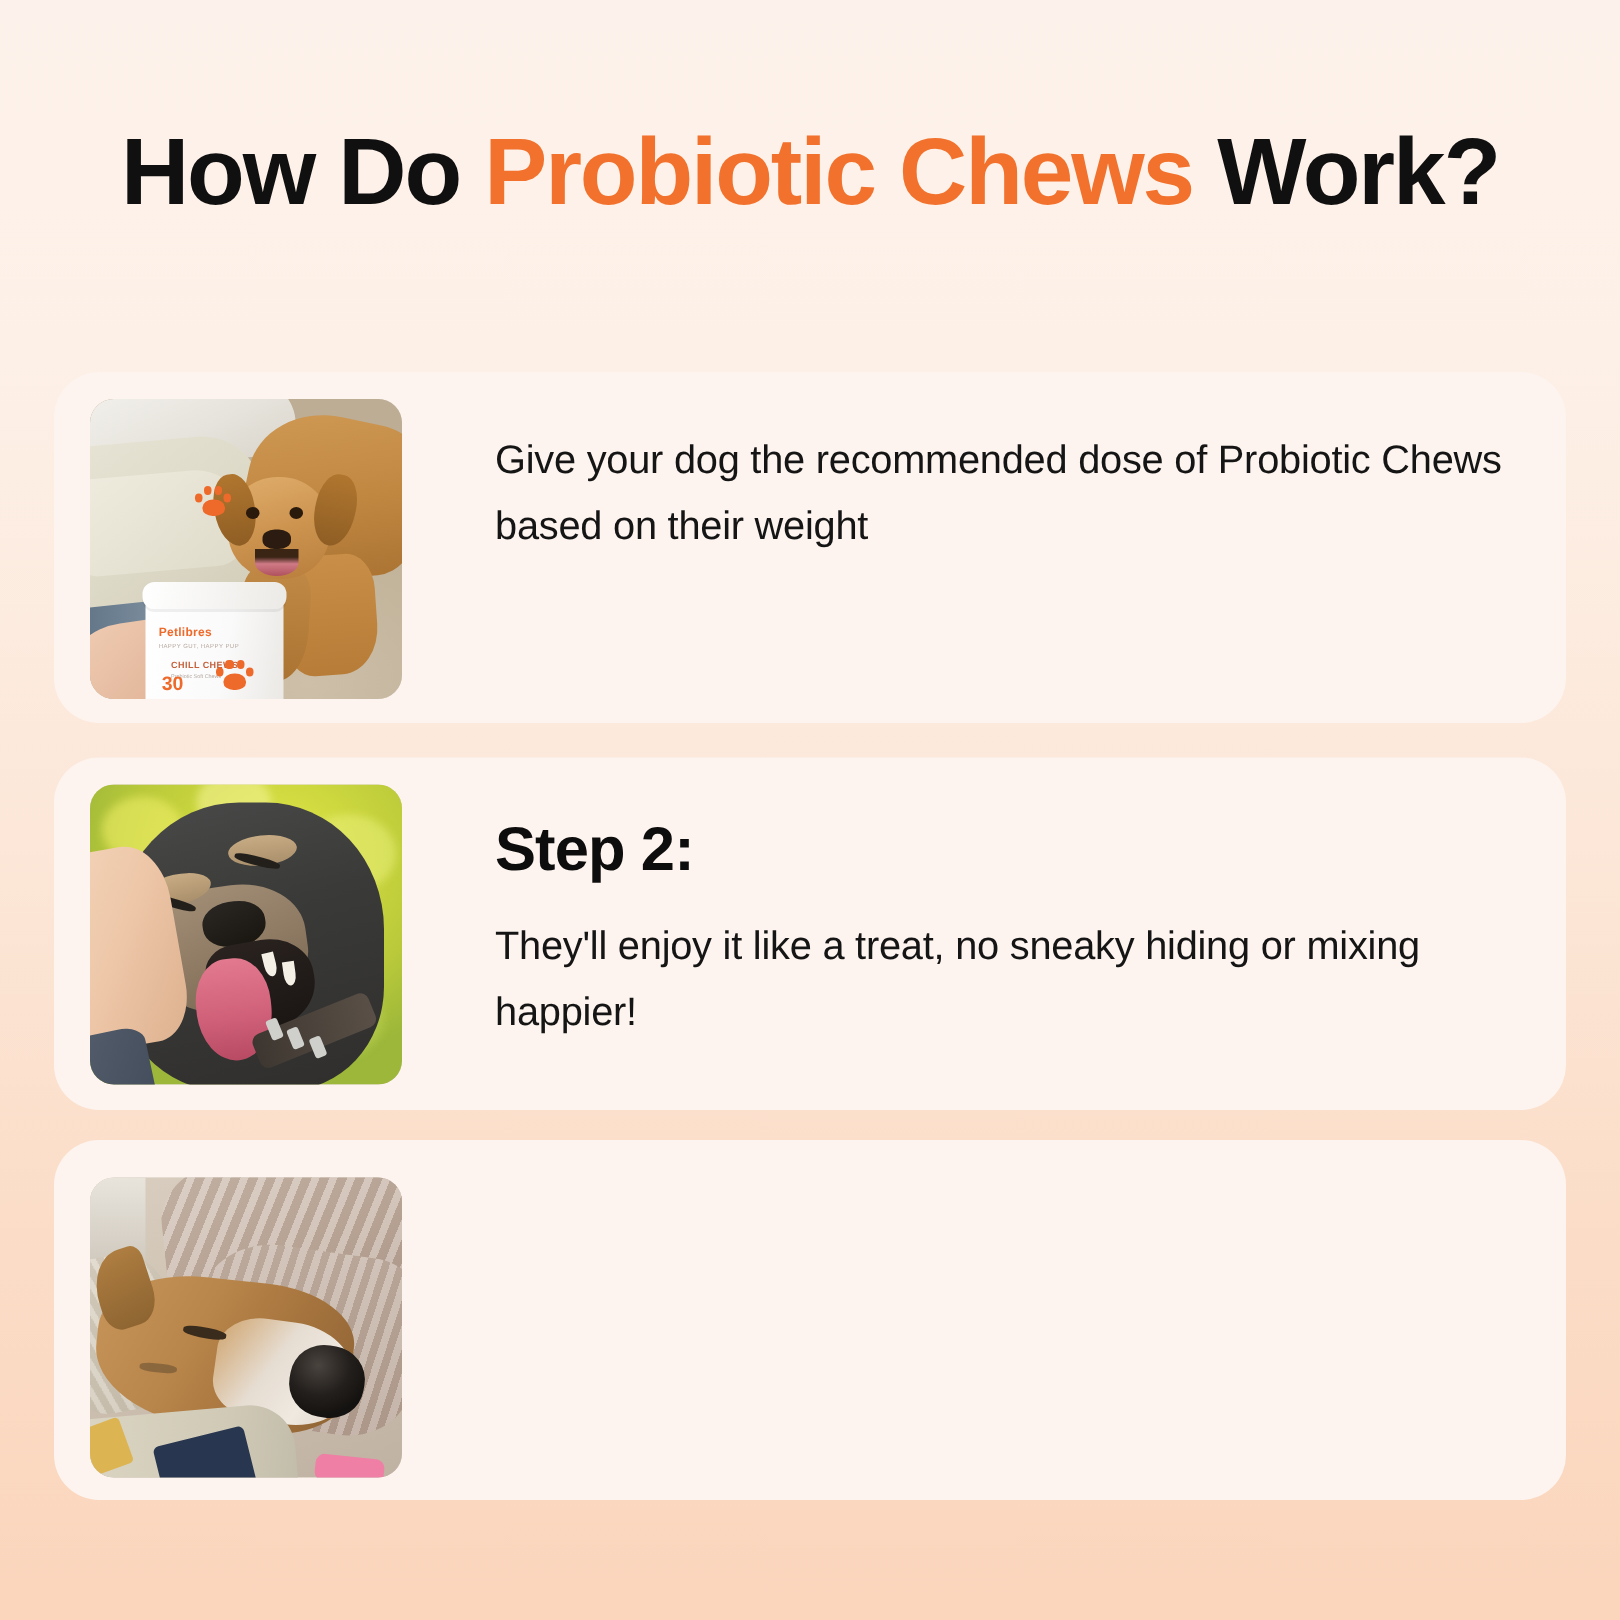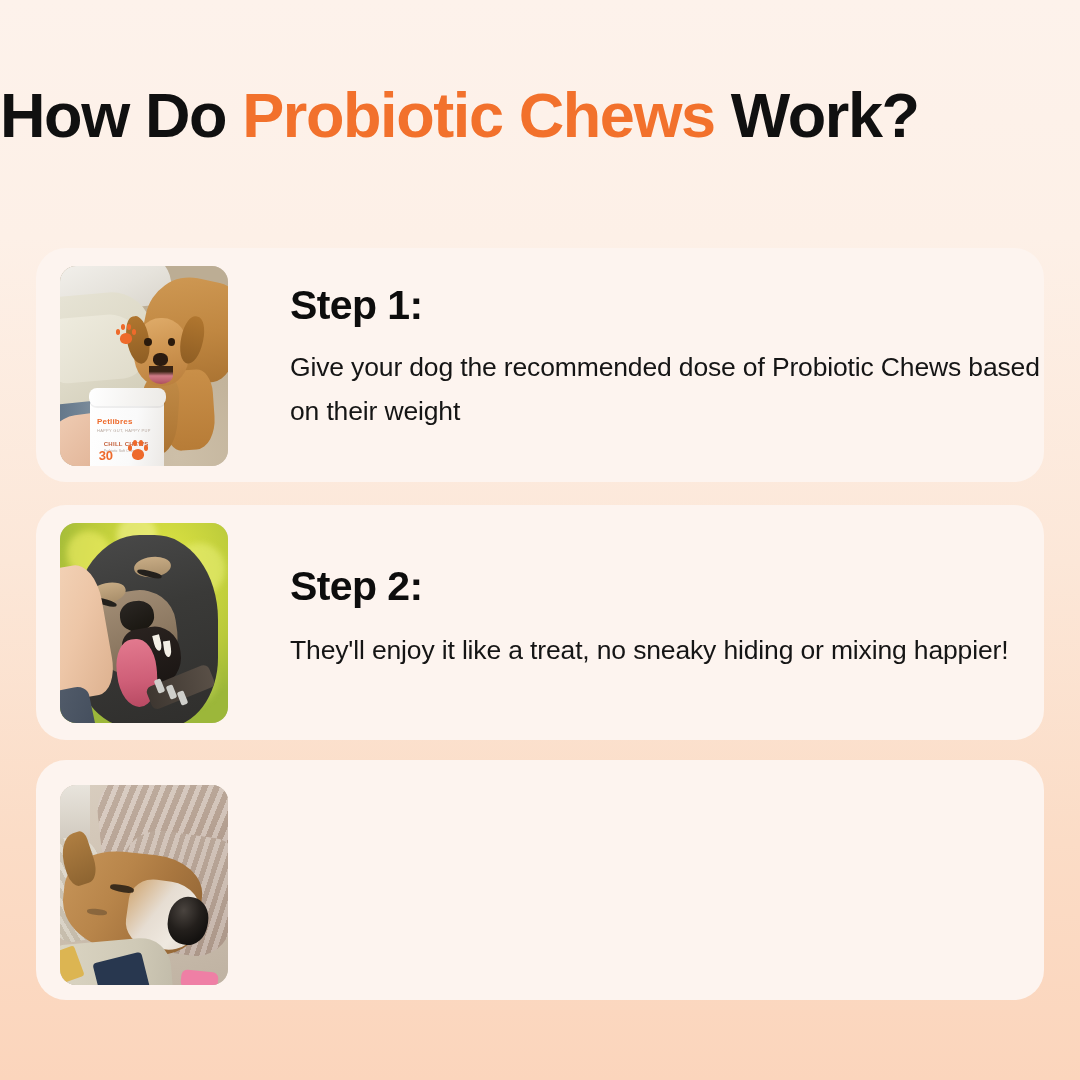--- a/index.html
+++ b/index.html
@@ -7,49 +7,50 @@
   body {
     font-family:"Liberation Sans", sans-serif;
     background:linear-gradient(180deg,#FDF2EB 0%,#FDF0E7 22%,#FCE7D8 52%,#FBDCC6 78%,#FBD5BC 100%);
     overflow:hidden;
     position:relative;
   }
 
   
   .title-wrap{
     position:absolute; left:0; top:84px; width:1080px;
+    text-align:center;
   }
   .title{
     font-size:63px; font-weight:700; letter-spacing:-1.4px;
     color:#101010; line-height:1.0; white-space:nowrap;
   }
   .title .accent{ color:#F2712C; }
 
   
   .cards{ position:absolute; left:36px; top:248px; width:1008px; }
   .card{
     width:1008px; background:#FDF4EF; border-radius:30px;
     display:flex; align-items:flex-start; position:relative;
   }
   .card.c1{ height:234px; margin-bottom:23px; }
   .card.c2{ height:235px; margin-bottom:20px; }
   .card.c3{ height:240px; }
 
   .thumb{
-    width:168px; height:200px; border-radius:16px;
+    width:208px; height:200px; border-radius:16px;
     margin:18px 0 0 24px; flex:none; overflow:hidden;
     position:relative; background:#d8cec2;
   }
   .card.c2 .thumb{ margin-top:18px; }
   .card.c3 .thumb{ margin-top:25px; }
 
   .body{
     flex:1; padding-left:62px; padding-top:36px;
   }
-  .card.c2 .body{ padding-top:40px;margin-top:20px; }
+  .card.c2 .body{ padding-top:40px; }
   .card.c3 .body{ padding-top:42px; }
 
   .step-title{
     font-size:41px; font-weight:700; color:#0d0d0d;
     letter-spacing:-0.6px; line-height:1.05; margin-bottom:18px;
   }
   .card.c2 .step-title{ margin-bottom:20px; }
   .step-text{
     font-size:26.5px; font-weight:400; color:#151515;
     line-height:44px; letter-spacing:-0.15px; max-width:760px;
@@ -371,21 +372,20 @@
         <div class="paw bot">
             <i></i>
             <i></i>
             <i></i>
             <i></i>
             <span class="pad"></span>
           </div>
       </div>
     </div>
     <div class="body">
-      <div class="step-title">Step 1:</div>
       <div class="step-text">Give your dog the recommended dose of Probiotic Chews based on their weight</div>
     </div>
   </div>
 
   <div class="card c2">
     <div class="thumb">
       <div class="ph p2">
         <div class="blurb b1"></div>
         <div class="blurb b2"></div>
         <div class="blurb b3"></div>

